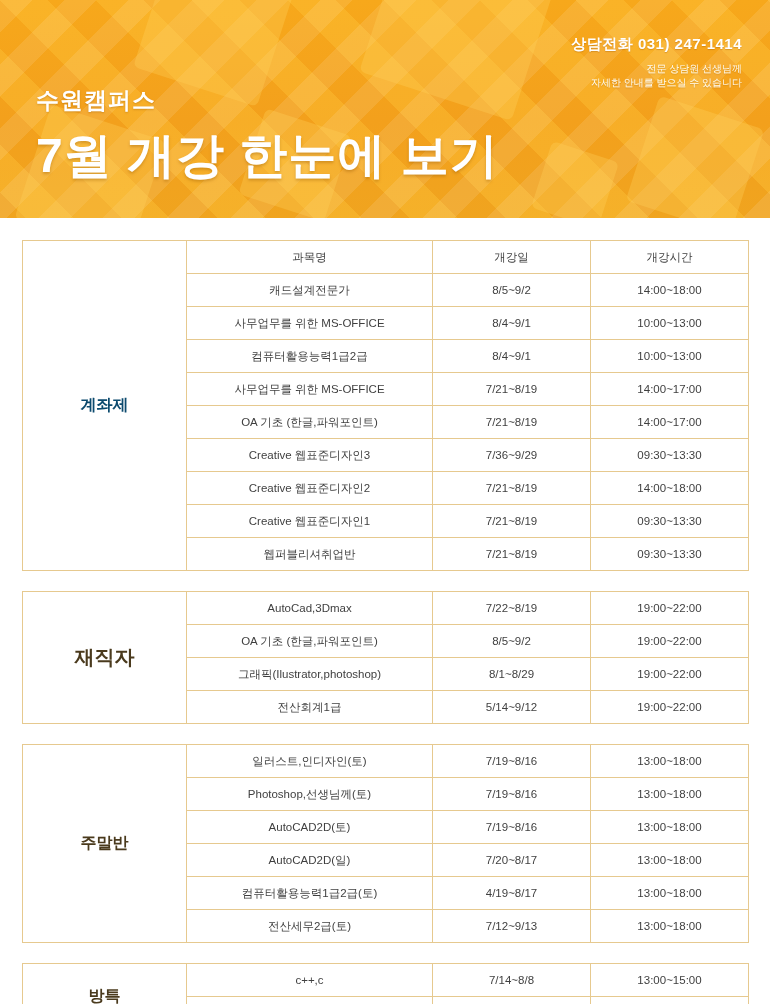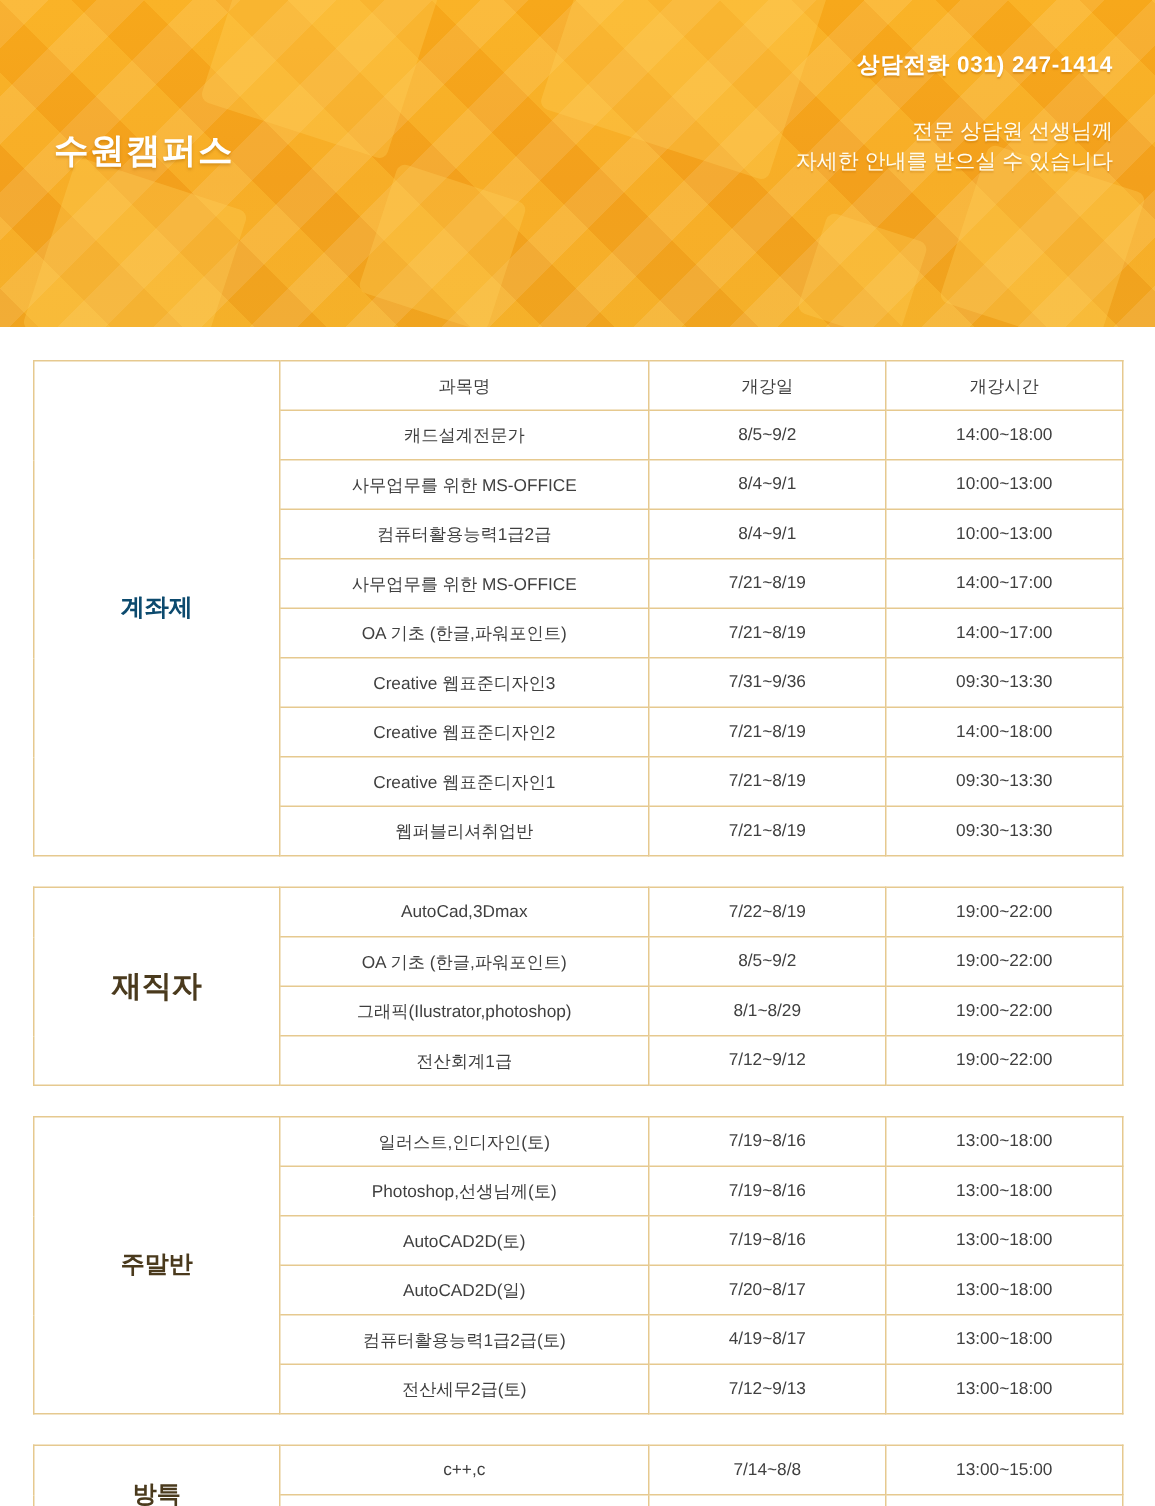--- a/index.html
+++ b/index.html
@@ -47,24 +47,24 @@
     top: 33px;
     text-align: right;
     color: #ffffff;
     line-height: 1.45;
   }
   .contact-phone {
     font-size: 15px;
     font-weight: bold;
     letter-spacing: 0.5px;
     text-shadow: 0 1px 1px rgba(160,90,0,0.35);
-    margin-bottom: 22px;
+    margin-bottom: 7px;
   }
   .contact-sub {
-    font-size: 14px;
+    font-size: 10px;
     color: #fffdf2;
     text-shadow: 0 1px 1px rgba(160,90,0,0.30);
   }
 
   .banner-campus {
     position: absolute;
     left: 36px;
     top: 85px;
     font-size: 23px;
     font-weight: bold;
@@ -129,20 +129,21 @@
   <div class="hex h5"></div>
   <div class="hex h6"></div>
 
   <div class="banner-contact">
     <div class="contact-phone">상담전화 031) 247-1414</div>
     <div class="contact-sub">전문 상담원 선생님께</div>
     <div class="contact-sub">자세한 안내를 받으실 수 있습니다</div>
   </div>
 
   <div class="banner-campus">수원캠퍼스</div>
+  <div class="banner-title">7월 개강 한눈에 보기</div>
 </div>
 
 <div class="content">
 
   <table class="sched">
     <colgroup>
         <col class="c-cat">
         <col class="c-name">
         <col class="c-date">
         <col class="c-time">
@@ -176,21 +177,21 @@
           <td>7/21~8/19</td>
           <td>14:00~17:00</td>
         </tr>
       <tr>
           <td>OA 기초 (한글,파워포인트)</td>
           <td>7/21~8/19</td>
           <td>14:00~17:00</td>
         </tr>
       <tr>
           <td>Creative 웹표준디자인3</td>
-          <td>7/31~9/36</td>
+          <td>7/36~9/29</td>
           <td>09:30~13:30</td>
         </tr>
       <tr>
           <td>Creative 웹표준디자인2</td>
           <td>7/21~8/19</td>
           <td>14:00~18:00</td>
         </tr>
       <tr>
           <td>Creative 웹표준디자인1</td>
           <td>7/21~8/19</td>
@@ -225,21 +226,21 @@
           <td>8/5~9/2</td>
           <td>19:00~22:00</td>
         </tr>
       <tr>
           <td>그래픽(Ilustrator,photoshop)</td>
           <td>8/1~8/29</td>
           <td>19:00~22:00</td>
         </tr>
       <tr>
           <td>전산회계1급</td>
-          <td>7/12~9/12</td>
+          <td>5/14~9/12</td>
           <td>19:00~22:00</td>
         </tr>
     </tbody>
   </table>
 
   <table class="sched">
     <colgroup>
         <col class="c-cat">
         <col class="c-name">
         <col class="c-date">

